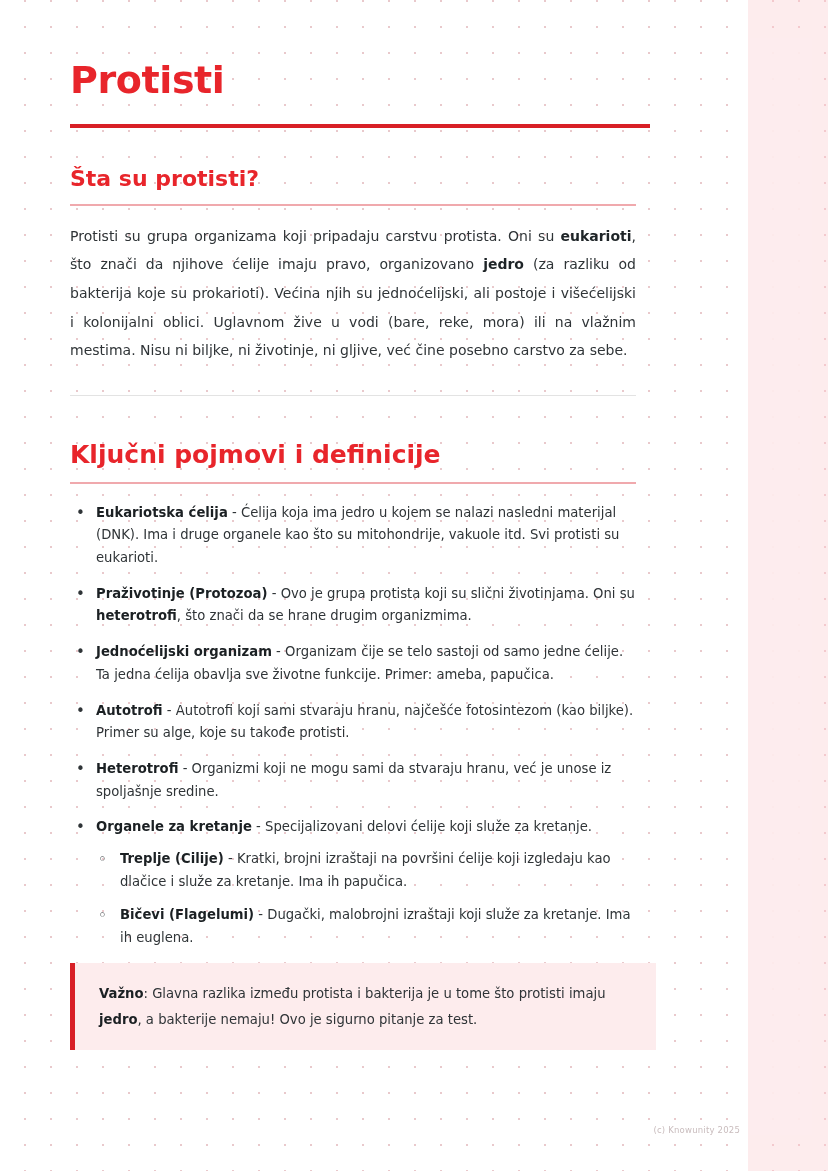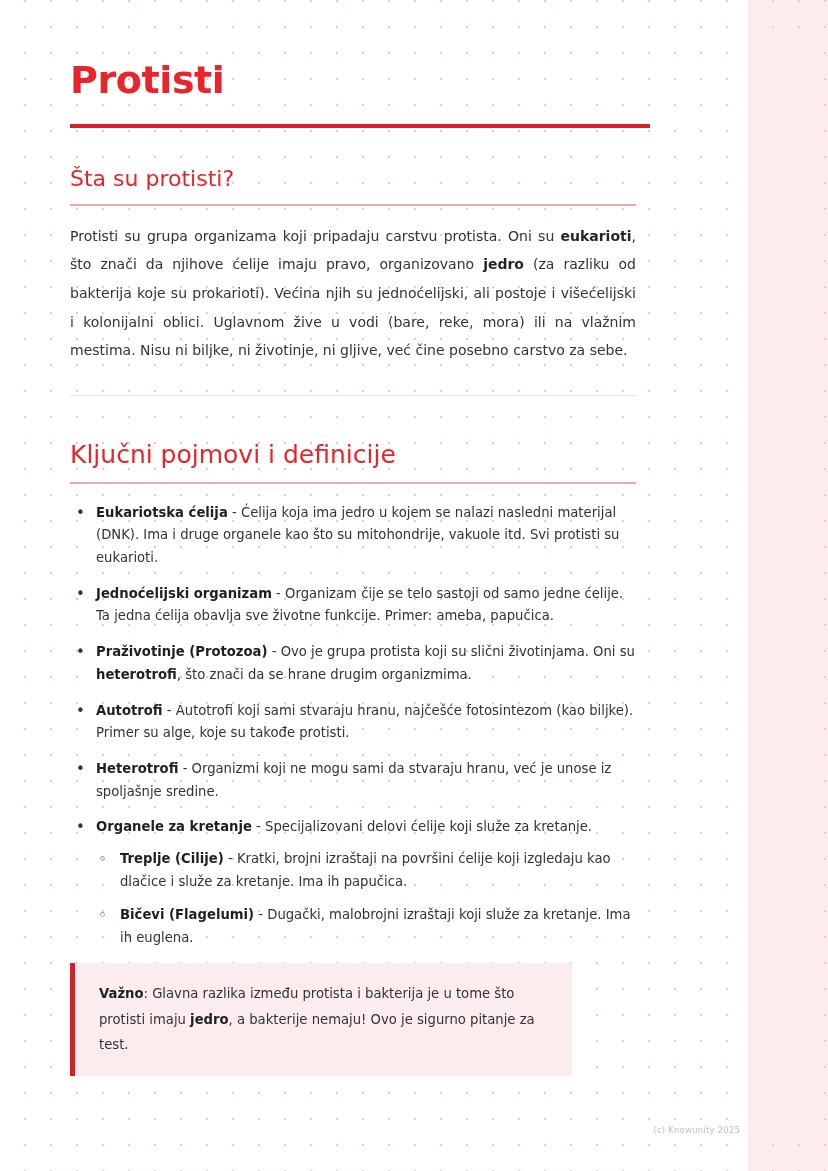--- a/index.html
+++ b/index.html
@@ -66,21 +66,21 @@
   .title-rule {
     margin-top: 22px;
     height: 4px;
     background: #d81f26;
     width: 580px;
   }
 
   h2.section-title {
     font-family: "DejaVu Sans", sans-serif;
     font-size: 22px;
-    font-weight: normal;
+    font-weight: bold;
     color: #e8252b;
     margin: 38px 0 0 0;
     line-height: 1.2;
   }
   h2.big {
     font-size: 25px;
     margin-top: 44px;
   }
   .section-rule {
     margin-top: 12px;
@@ -148,21 +148,21 @@
     position: absolute;
     left: 2px;
     top: -1px;
     font-size: 15px;
     color: #2f3437;
   }
   ul.sub > li b { font-weight: bold; color: #1b2023; }
 
   .callout {
     margin-top: 12px;
-    width: 502px;
+    width: 586px;
     background: #fdeced;
     border-left: 5px solid #d81f26;
     box-sizing: border-box;
     padding: 18px 22px 18px 24px;
   }
   .callout p {
     margin: 0;
     font-size: 13.2px;
     color: #2f3437;
     line-height: 1.95;
@@ -202,25 +202,25 @@
     <h2 class="section-title big">Ključni pojmovi i definicije</h2>
     <div class="section-rule"></div>
 
     <ul class="terms">
 
       <li>
         <b>Eukariotska ćelija</b><span> - Ćelija koja ima jedro u kojem se nalazi nasledni materijal (DNK). Ima i druge organele kao što su mitohondrije, vakuole itd. Svi protisti su eukarioti.</span>
       </li>
 
       <li>
+        <b>Praživotinje (Protozoa)</b><span> - Ovo je grupa protista koji su slični životinjama. Oni su </span><b>heterotrofi</b><span>, što znači da se hrane drugim organizmima.</span>
+      </li>
+
+      <li>
         <b>Jednoćelijski organizam</b><span> - Organizam čije se telo sastoji od samo jedne ćelije. Ta jedna ćelija obavlja sve životne funkcije. Primer: ameba, papučica.</span>
-      </li>
-
-      <li>
-        <b>Praživotinje (Protozoa)</b><span> - Ovo je grupa protista koji su slični životinjama. Oni su </span><b>heterotrofi</b><span>, što znači da se hrane drugim organizmima.</span>
       </li>
 
       <li>
         <b>Autotrofi</b><span> - Autotrofi koji sami stvaraju hranu, najčešće fotosintezom (kao biljke). Primer su alge, koje su takođe protisti.</span>
       </li>
 
       <li>
         <b>Heterotrofi</b><span> - Organizmi koji ne mogu sami da stvaraju hranu, već je unose iz spoljašnje sredine.</span>
       </li>
 

